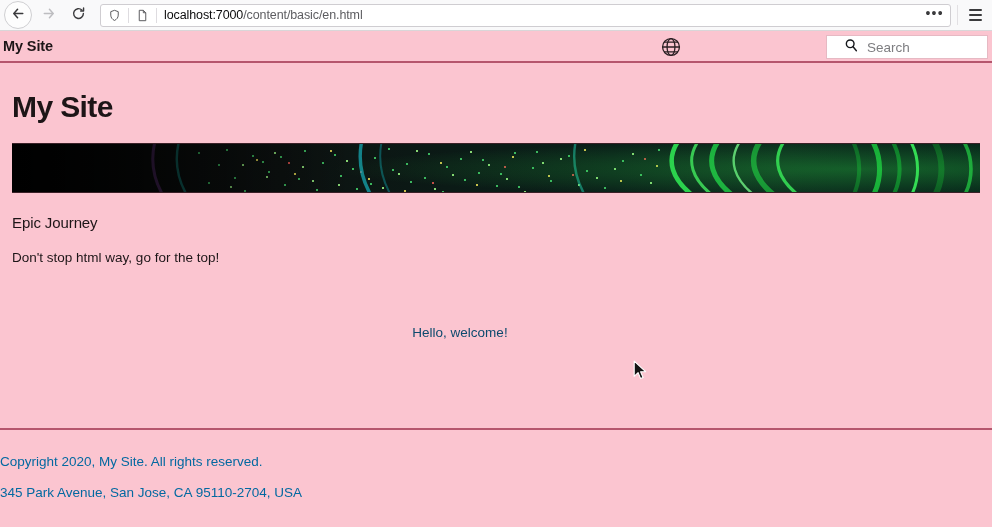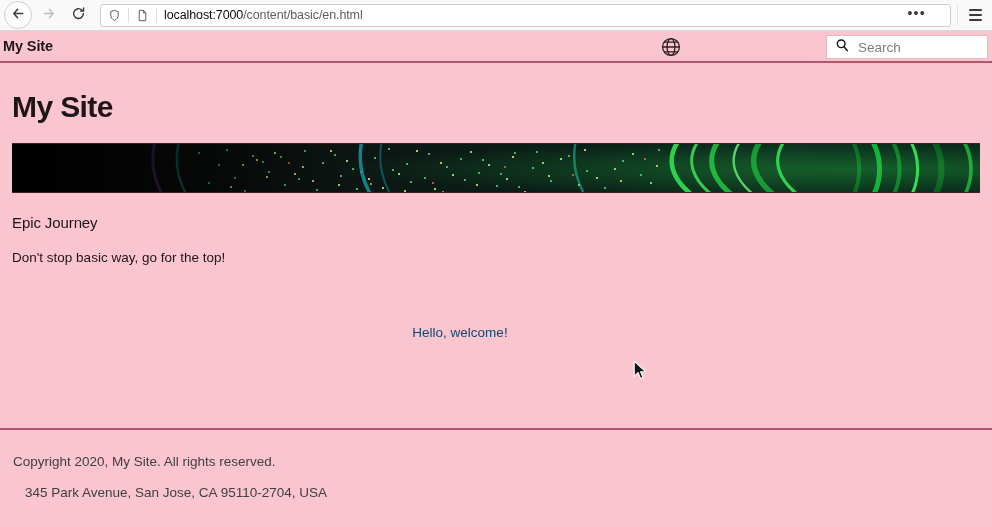--- a/index.html
+++ b/index.html
@@ -29,21 +29,21 @@
   .nav-btn.disabled { color: #bdbdc0; }
 
   .urlbar {
     flex: 1;
     height: 23px;
     margin: 0 6px 0 8px;
     background: #ffffff;
     border: 1px solid #cfcdd1;
     border-radius: 3px;
     display: flex; align-items: center;
-    padding: 0 22px 0 7px;
+    padding: 0 4px 0 7px;
     min-width: 0;
   }
   .urlbar .ico { color: #58585c; display: flex; align-items: center; flex: 0 0 auto; }
   .urlbar .vsep { width: 1px; height: 15px; background: #dedce0; margin: 0 7px; flex: 0 0 auto; }
   .url-text {
     flex: 1; font-size: 12.5px; color: #0c0c0d;
     white-space: nowrap; overflow: hidden; text-overflow: ellipsis;
     letter-spacing: -0.1px;
   }
   .url-text .dim { color: #5d5d61; }
@@ -72,21 +72,21 @@
     padding-left: 3px; letter-spacing: -0.1px;
   }
   .header-spacer { flex: 1; }
   .globe-wrap { position: absolute; left: 660px; top: 5px; }
   .search-box {
     position: absolute; left: 826px; top: 4px;
     width: 162px; height: 24px;
     background: #ffffff;
     border: 1px solid #e6b9c3;
     display: flex; align-items: center;
-    padding-left: 8px;
+    padding-left: 17px;
   }
   .search-placeholder {
     font-size: 13.5px; color: #7d7d80; padding-left: 8px;
   }
 
   
   .page {
     position: absolute; top: 65px; left: 0;
     width: 992px; height: 462px;
     background: #fbc5d0;
@@ -119,25 +119,25 @@
     position: absolute; left: 0; top: 260px;
     width: 920px; text-align: center;
     font-size: 13.5px; color: #0c4a6e;
   }
 
   .footer-rule {
     position: absolute; left: 0; top: 363px;
     width: 992px; height: 2px; background: #b5566d;
   }
   .footer-line {
-    position: absolute; left: 13px;
-    font-size: 13.5px; color: #404040;
+    position: absolute; left: 0;
+    font-size: 13.5px; color: #0369a1;
   }
   .footer-line.l1 { top: 389px; }
-  .footer-line.l2 { top: 420px; margin-left: 12px; }
+  .footer-line.l2 { top: 420px; }
 
   
   .cursor { position: absolute; left: 633px; top: 360px; pointer-events: none; }
 </style>
 </head>
 <body>
 
 <div class="browser-chrome">
   <div class="nav-buttons">
     <div class="nav-btn ring">
@@ -378,21 +378,21 @@
           <path d="M808 -34 A64 64 0 0 1 808 84" stroke="#0d7a28" stroke-width="4" opacity="0.7"></path>
         </g>
 
         <rect x="0" y="0" width="968" height="50" fill="url(#glowR)"></rect>
         <rect x="0" y="0" width="340" height="50" fill="url(#fadeL)"></rect>
       </g>
     </svg>
   </div>
 
   <div class="section-title">Epic Journey</div>
-  <div class="section-sub">Don't stop basic way, go for the top!</div>
+  <div class="section-sub">Don't stop html way, go for the top!</div>
   <div class="welcome">Hello, welcome!</div>
 
   <div class="footer-rule"></div>
   <div class="footer-line l1">Copyright 2020, My Site. All rights reserved.</div>
   <div class="footer-line l2">345 Park Avenue, San Jose, CA 95110-2704, USA</div>
 </div>
 
 <div class="cursor">
   <svg width="16" height="22" viewBox="0 0 16 22">
     <path d="M1.2 1.2 L1.2 16.4 L5.1 12.6 L7.6 18.6 L10.1 17.5 L7.6 11.7 L12.6 11.7 Z" fill="#141414" stroke="#ffffff" stroke-width="1.1" stroke-linejoin="round"></path>

